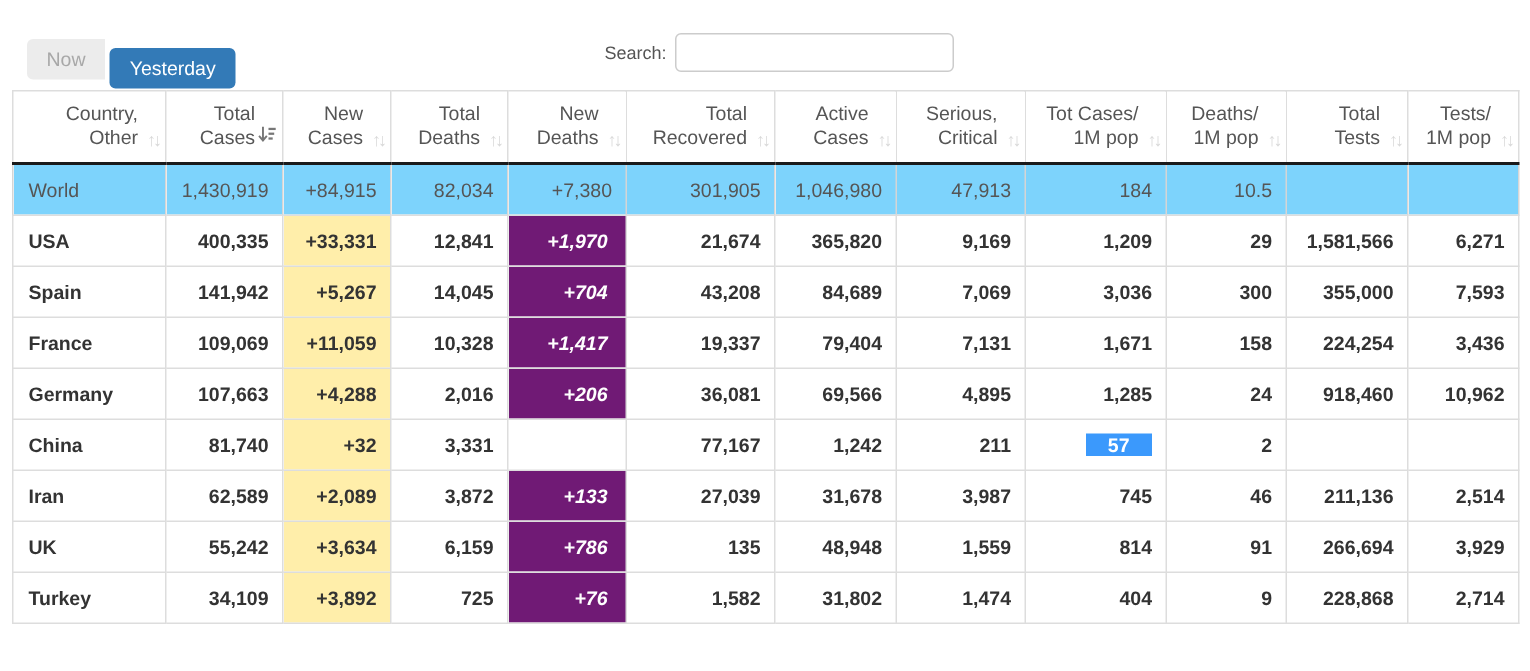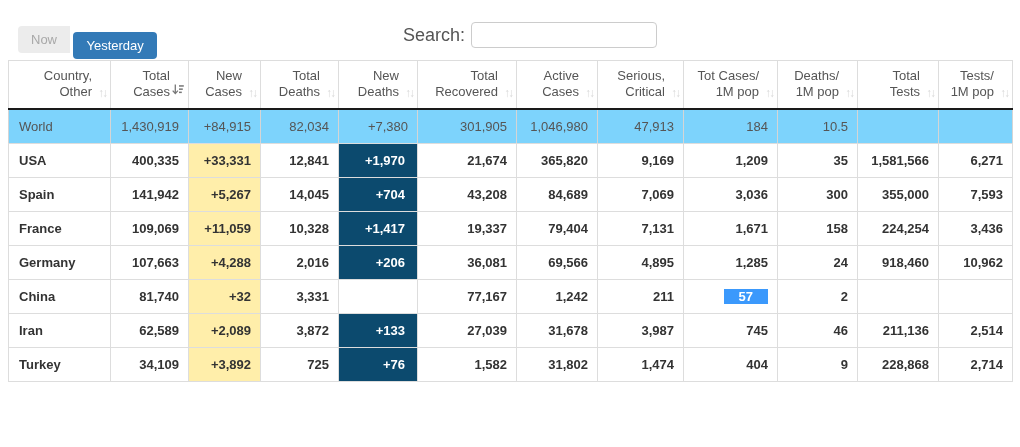--- a/index.html
+++ b/index.html
@@ -24,21 +24,21 @@
     margin-left:18px; margin-top:20px;
     background:#ececec; color:#a8a8a8;
     border-radius:4px 0 0 4px;
   }
   .btn-yesterday{
     margin-top:32px; margin-left:-1px;
     background:#337ab7; color:#ffffff;
     border-radius:4px;
   }
   .search-wrap{ position:absolute; left:403px; top:22px; }
-  .search-label{ font-size:18px; color:#555; margin-right:6px; vertical-align:middle; }
+  .search-label{ font-size:12px; color:#555; margin-right:6px; vertical-align:middle; }
   .search-input{
     width:172px; height:24px;
     border:1px solid #ccc; border-radius:4px;
     font-size:13px; padding:0 6px;
     vertical-align:middle;
     outline:none;
   }
   
   table{
     border-collapse:collapse;
@@ -78,21 +78,21 @@
   }
   td.c-country{ text-align:left; padding-left:10px; }
   tr.world td{
     background:#7dd3fc;
     color:#555;
     font-weight:normal;
     border-left-color:#d5d5d5;
     border-right-color:#d5d5d5;
   }
   td.ylw{ background:#ffeeaa; }
-  td.red{ background:#0c4a6e; color:#fff; padding-right:12px; }
+  td.red{ background:#701a75; color:#fff; padding-right:12px;font-style:italic; }
   .sel{ background:#3b99fc; color:#fff; padding:0 15px; }
 </style>
 </head>
 <body>
 
 <div class="toolbar">
   <button class="btn btn-now">Now</button>
   <button class="btn btn-yesterday">Yesterday</button>
   <div class="search-wrap">
     <span class="search-label">Search:</span><input class="search-input" type="text" value="" style="">
@@ -165,21 +165,21 @@
       <tr>
         <td class="c-country"><a>USA</a></td>
         <td>400,335</td>
         <td class="ylw">+33,331</td>
         <td>12,841</td>
         <td class="red">+1,970</td>
         <td>21,674</td>
         <td>365,820</td>
         <td>9,169</td>
         <td>1,209</td>
-        <td>35</td>
+        <td>29</td>
         <td>1,581,566</td>
         <td>6,271</td>
       </tr>
       <tr>
         <td class="c-country"><a>Spain</a></td>
         <td>141,942</td>
         <td class="ylw">+5,267</td>
         <td>14,045</td>
         <td class="red">+704</td>
         <td>43,208</td>
@@ -240,20 +240,34 @@
         <td class="red">+133</td>
         <td>27,039</td>
         <td>31,678</td>
         <td>3,987</td>
         <td>745</td>
         <td>46</td>
         <td>211,136</td>
         <td>2,514</td>
       </tr>
       <tr>
+        <td class="c-country"><a>UK</a></td>
+        <td>55,242</td>
+        <td class="ylw">+3,634</td>
+        <td>6,159</td>
+        <td class="red">+786</td>
+        <td>135</td>
+        <td>48,948</td>
+        <td>1,559</td>
+        <td>814</td>
+        <td>91</td>
+        <td>266,694</td>
+        <td>3,929</td>
+      </tr>
+      <tr>
         <td class="c-country"><a>Turkey</a></td>
         <td>34,109</td>
         <td class="ylw">+3,892</td>
         <td>725</td>
         <td class="red">+76</td>
         <td>1,582</td>
         <td>31,802</td>
         <td>1,474</td>
         <td>404</td>
         <td>9</td>

